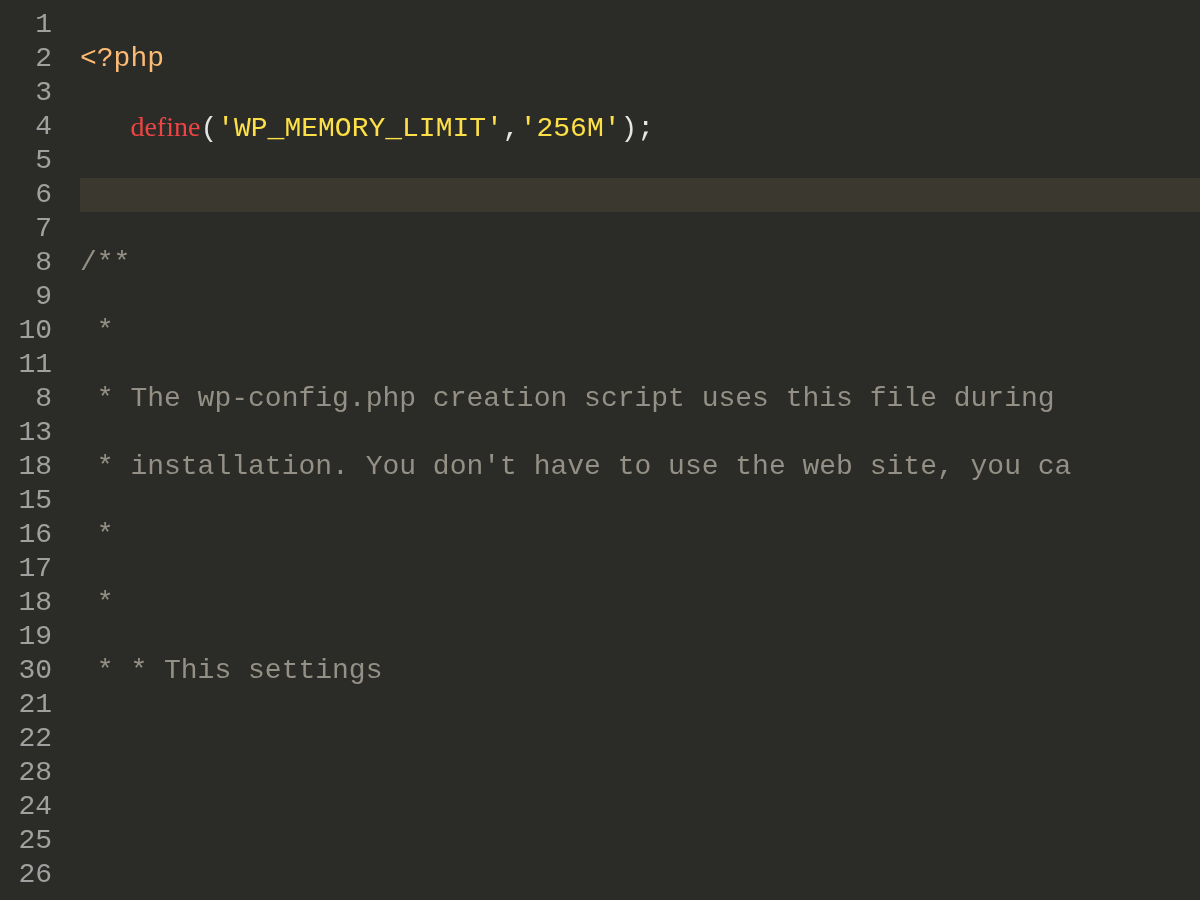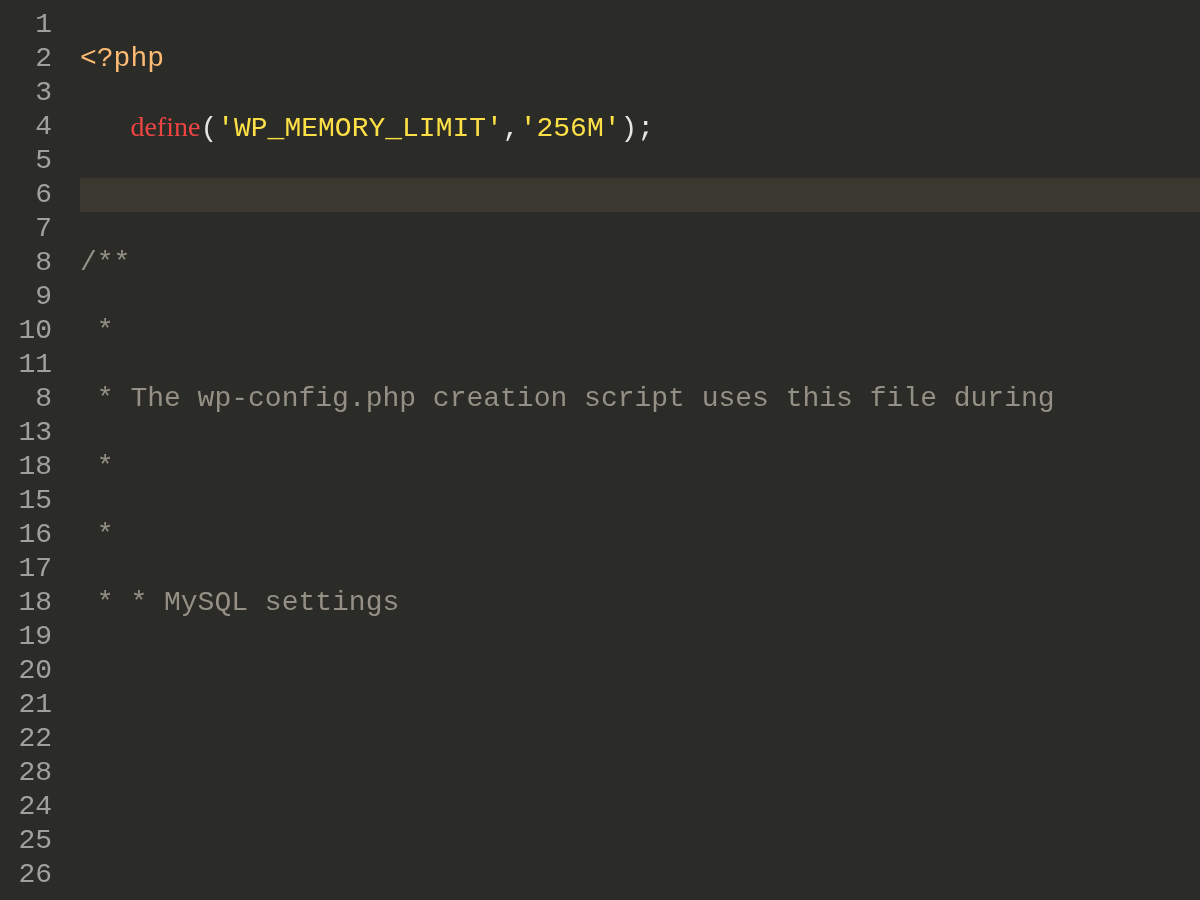--- a/index.html
+++ b/index.html
@@ -74,38 +74,39 @@
       <span class="ln">10</span>
       <span class="ln">11</span>
       <span class="ln">8</span>
       <span class="ln">13</span>
       <span class="ln">18</span>
       <span class="ln">15</span>
       <span class="ln">16</span>
       <span class="ln">17</span>
       <span class="ln">18</span>
       <span class="ln">19</span>
-      <span class="ln">20</span>
+      <span class="ln">30</span>
       <span class="ln">21</span>
       <span class="ln">22</span>
       <span class="ln">28</span>
       <span class="ln">24</span>
       <span class="ln">25</span>
       <span class="ln">26</span>
     </div>
   <div class="code">
 <span class="row"><span class="tok-phpopen">&lt;?php</span></span>
 <span class="row"><span>   </span><span class="tok-kw">define</span><span class="tok-paren">(</span><span class="tok-str">'WP_MEMORY_LIMIT'</span><span class="tok-paren">,</span><span class="tok-str">'256M'</span><span class="tok-paren">);</span></span>
 <span class="row blank selected"> </span>
 <span class="row"><span class="tok-comment">/**</span></span>
 <span class="row"><span class="tok-comment"> *</span></span>
 <span class="row"><span class="tok-comment"> * The wp-config.php creation script uses this file during </span></span>
+<span class="row"><span class="tok-comment"> * installation. You don't have to use the web site, you ca</span></span>
 <span class="row"><span class="tok-comment"> *</span></span>
 <span class="row"><span class="tok-comment"> *</span></span>
-<span class="row"><span class="tok-comment"> * * MySQL settings</span></span>
+<span class="row"><span class="tok-comment"> * * This settings</span></span>
 
 
 
 
 
 
 
 
 
 

